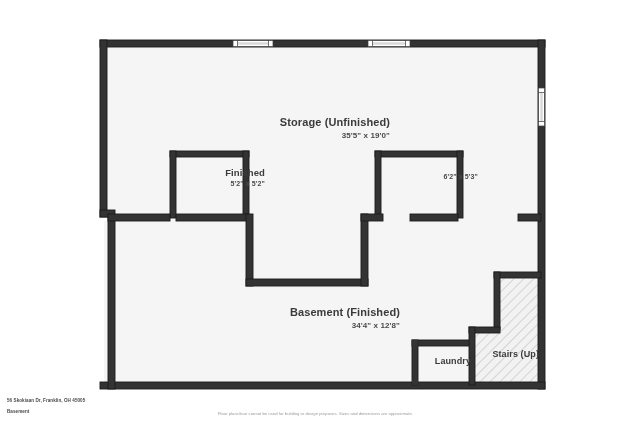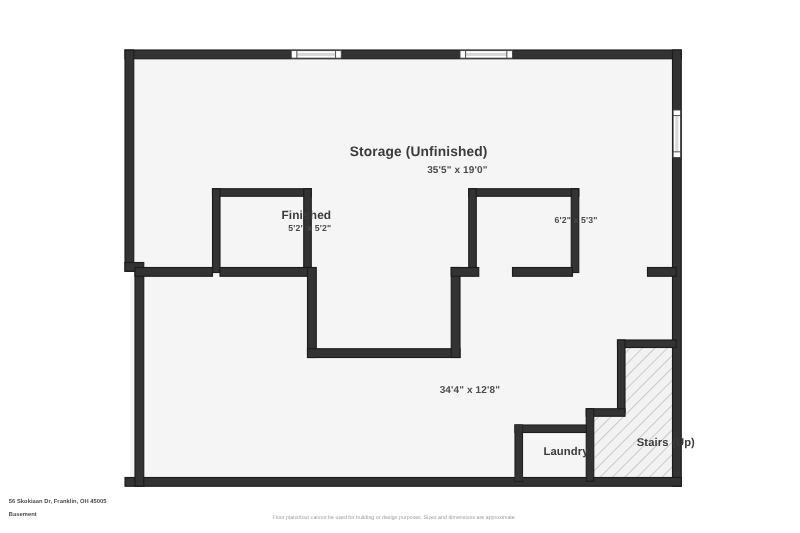--- a/index.html
+++ b/index.html
@@ -49,21 +49,21 @@
   .room-label.small .room-name { font-size: 9.5px; }
   .room-label.small .room-dims { font-size: 7px; }
   .room-label.tiny .room-name { font-size: 9px; }
 
   
   #label-storage  { left: 250px; top: 116px; width: 140px; }
   #label-bathroom { left: 165px; top: 167px; width: 100px; }
   #label-laundry  { left: 368px; top: 172px; width: 110px; }
   #label-basement { left: 230px; top: 306px; width: 170px; }
   #label-closet   { left: 411px; top: 356px; width: 60px; }
-  #label-stairs   { left: 484px; top: 349px; width: 72px; }
+  #label-stairs   { left: 467px; top: 349px; width: 72px; }
 
   
   #footer {
     position: absolute;
     left: 0;
     top: 396px;
     width: 640px;
     height: 30px;
     background: #ffffff;
   }
@@ -197,20 +197,21 @@
 <div class="room-label small" id="label-bathroom">
   <div class="room-name">Finished</div>
   <div class="room-dims">5'2" x 5'2"</div>
 </div>
 
 <div class="room-label small" id="label-laundry">
   <div class="room-dims">6'2" x 5'3"</div>
 </div>
 
 <div class="room-label" id="label-basement">
+  <div class="room-name">Basement (Finished)</div>
   <div class="room-dims">34'4" x 12'8"</div>
 </div>
 
 <div class="room-label tiny" id="label-closet">
   <div class="room-name">Laundry</div>
 </div>
 
 <div class="room-label tiny" id="label-stairs">
   <div class="room-name">Stairs (Up)</div>
 </div>

